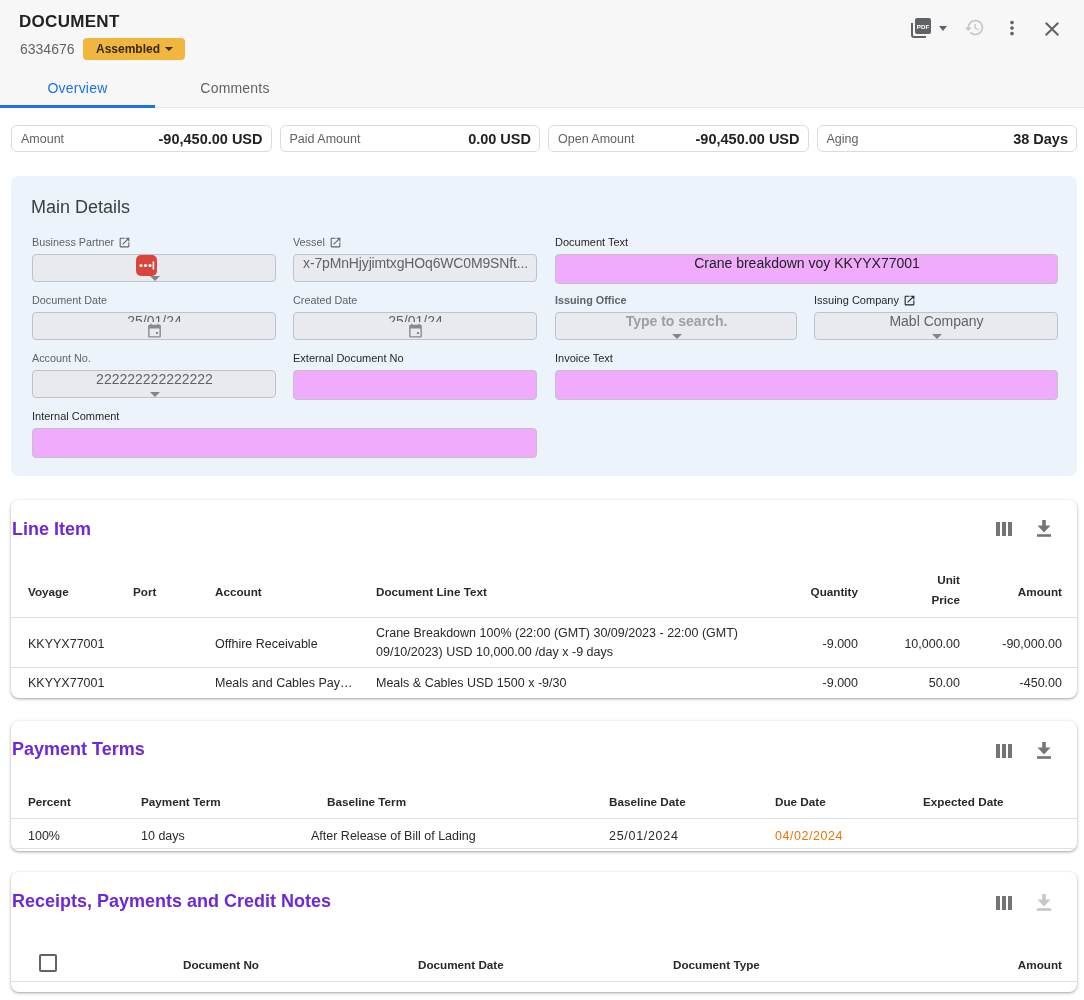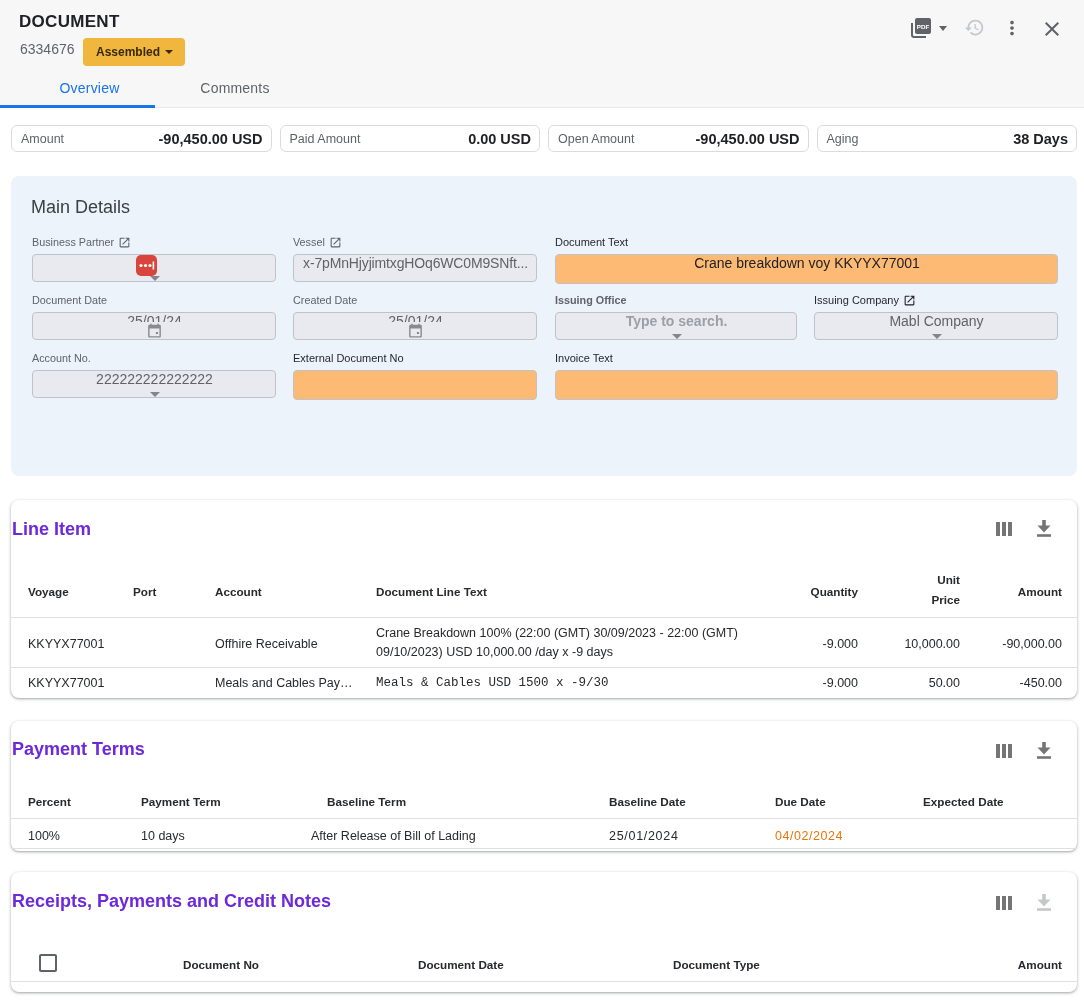--- a/index.html
+++ b/index.html
@@ -6,31 +6,31 @@
 html,body { width:1084px; height:1000px; overflow:hidden; background:#fff;
   font-family:"Liberation Sans", sans-serif; }
 #page { position:relative; width:1084px; height:1000px; background:#fff; }
 
 
 #header { position:absolute; left:0; top:0; width:1084px; height:108px;
   background:#f7f7f7; border-bottom:1px solid #e9e9e9; }
 #title { position:absolute; left:19px; top:12px; font-size:17px; font-weight:bold;
   color:#202124; letter-spacing:0.3px; }
 #docno { position:absolute; left:20px; top:41px; font-size:14px; color:#5f6368; }
-#chip { position:absolute; left:83px; top:38px; width:102px; height:28px;
+#chip { position:absolute; left:83px; top:38px; width:102px; height:22px;
   background:#f0b63d; border-radius:4px; color:#38290a; font-size:12px; font-weight:bold;
   display:flex; align-items:center; }
 #chip .txt { margin-left:13px; }
 #chip .caret { margin-left:5px; width:0; height:0; border-left:4.5px solid transparent;
   border-right:4.5px solid transparent; border-top:4.5px solid #38290a; }
 
 
 .tab { position:absolute; top:70px; height:35px; display:flex; align-items:center;
   justify-content:center; font-size:14px; letter-spacing:0.2px; }
-#tab1 { left:12px; width:155px; color:#1a73e8; }
+#tab1 { left:0; width:155px; color:#1a73e8; }
 #tab2 { left:156px; width:158px; color:#5f6368; }
 #tabline { position:absolute; left:0; top:105px; width:155px; height:3px; background:#1a73e8; }
 
 
 .hicon { position:absolute; color:#5f6368; }
 
 
 #stats { position:absolute; left:11px; top:125px; width:1066px; height:27px;
   display:flex; gap:8px; }
 .stat { flex:1; border:1px solid #d9dbde; border-radius:6px; background:#fff;
@@ -42,21 +42,21 @@
 #panel { position:absolute; left:11px; top:176px; width:1066px; height:300px;
   background:#edf3fb; border-radius:8px; }
 #panel h2 { position:absolute; left:20px; top:21px; font-size:18px; font-weight:normal;
   color:#3c4043; }
 .fld { position:absolute; }
 .flabel { font-size:10.8px; color:#5f6368; height:17px; display:flex; align-items:flex-start; gap:4px; }
 .flabel.dark { color:#26282b; font-size:11px; }
 .fbox { margin-top:1px; height:28px; border:1px solid #bfc3c9; border-radius:4px;
   display:flex; align-items:center; font-size:14px; padding:0 6px 0 7px;flex-direction:column; }
 .fbox.gray { background:#e8eaef; color:#5f6368; }
-.fbox.white { background:#fdba74; color:#202124; height:30px; }
+.fbox.white { background:#f0abfc; color:#202124; height:30px; }
 .fbox .grow { flex:1; white-space:nowrap; overflow:hidden; text-overflow:ellipsis; }
 .fbox .ph { color:#9aa0a6; }
 .selcaret { width:0; height:0; border-left:5.5px solid transparent; border-right:5.5px solid transparent;
   border-top:5.5px solid #80868b; flex:none; }
 
 
 .card { position:absolute; left:11px; width:1066px; background:#fff; border-radius:8px;
   box-shadow:0 1px 2px rgba(60,64,67,.3), 0 1px 3px 1px rgba(60,64,67,.15); }
 .card h2 { position:absolute; left:1px; font-size:18px; font-weight:bold; color:#6d28d9; }
 .thead { position:absolute; font-size:11.7px; font-weight:bold; color:#27292c; }
@@ -205,20 +205,26 @@
           <span class="grow"></span>
         </div>
     </div>
     <div class="fld" style="left:544px; top:176px; width:503px;">
       <div class="flabel dark">Invoice Text</div>
       <div class="fbox white">
           <span class="grow"></span>
         </div>
     </div>
 
+    <div class="fld" style="left:21px; top:234px; width:505px;">
+      <div class="flabel dark">Internal Comment</div>
+      <div class="fbox white">
+          <span class="grow"></span>
+        </div>
+    </div>
   </div>
 
   <div class="card" id="card-li" style="top:500px; height:198px;">
     <h2 style="top:19px;">Line Item</h2>
     <div class="colicon" style="left:985px; top:22px;">
         <span></span>
         <span></span>
         <span></span>
       </div>
     <svg class="dlicon" style="left:1025.5px; top:20px;" width="14" height="17" viewBox="0 0 14 17">
@@ -239,21 +245,21 @@
     <div class="tcell" style="left:17px; top:137px;">KKYYX77001</div>
     <div class="tcell" style="left:204px; top:137px; width:142px; white-space:nowrap; overflow:hidden; text-overflow:ellipsis;">Offhire Receivable</div>
     <div class="tcell" style="left:365px; top:124px; width:400px; line-height:19px;">Crane Breakdown 100% (22:00 (GMT) 30/09/2023 - 22:00 (GMT) 09/10/2023) USD 10,000.00 /day x -9 days</div>
     <div class="tcell r" style="right:219px; top:137px;">-9.000</div>
     <div class="tcell r" style="right:117px; top:137px;">10,000.00</div>
     <div class="tcell r" style="right:15px; top:137px;">-90,000.00</div>
     <div class="divline" style="top:167px;"></div>
 
     <div class="tcell" style="left:17px; top:176px;">KKYYX77001</div>
     <div class="tcell" style="left:204px; top:176px; width:140px; white-space:nowrap; overflow:hidden; text-overflow:ellipsis;">Meals and Cables Payable</div>
-    <div class="tcell" style="left:365px; top:176px;font-family:Liberation Mono, monospace;">Meals &amp; Cables USD 1500 x -9/30</div>
+    <div class="tcell" style="left:365px; top:176px;">Meals &amp; Cables USD 1500 x -9/30</div>
     <div class="tcell r" style="right:219px; top:176px;">-9.000</div>
     <div class="tcell r" style="right:117px; top:176px;">50.00</div>
     <div class="tcell r" style="right:15px; top:176px;">-450.00</div>
   </div>
 
   <div class="card" id="card-pt" style="top:721px; height:130px;">
     <h2 style="top:18px;">Payment Terms</h2>
     <div class="colicon" style="left:985px; top:23px;">
         <span></span>
         <span></span>

